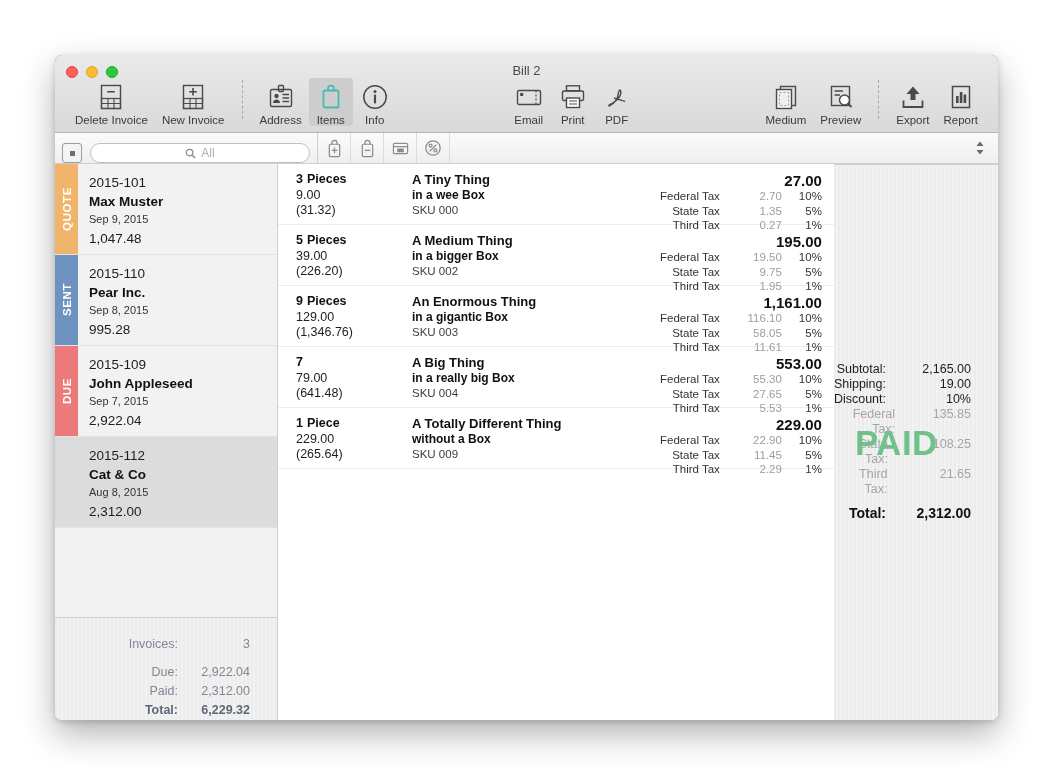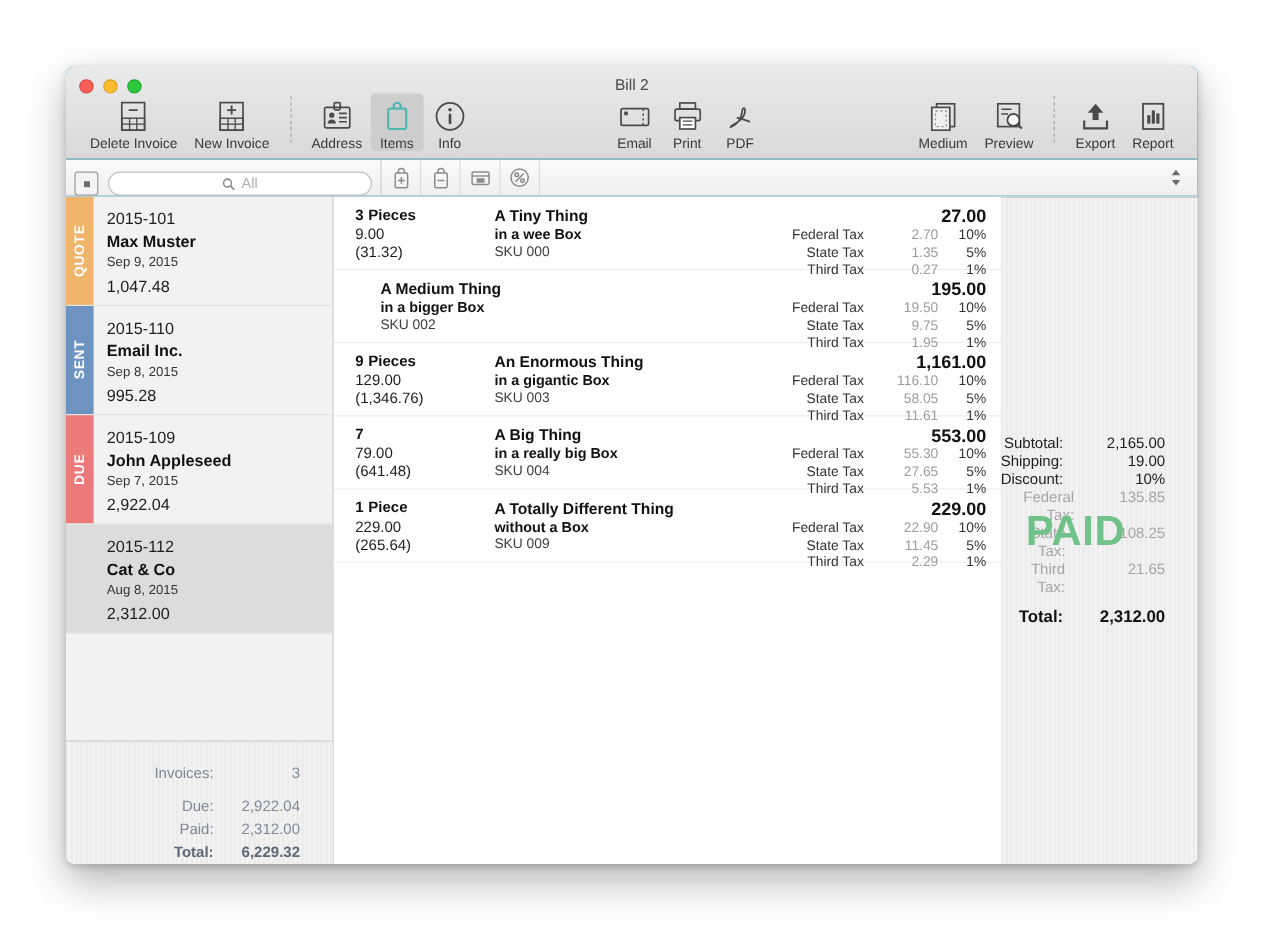--- a/index.html
+++ b/index.html
@@ -407,21 +407,21 @@
               <div class="inv-amt">1,047.48</div>
             </div>
           </div>
 
           <div class="inv-row">
             <div class="status" style="background:#6e93c0">
               <span>SENT</span>
             </div>
             <div class="inv-info">
               <div class="inv-num">2015-110</div>
-              <div class="inv-name">Email Inc.</div>
+              <div class="inv-name">Pear Inc.</div>
               <div class="inv-date">Sep 8, 2015</div>
               <div class="inv-amt">995.28</div>
             </div>
           </div>
 
           <div class="inv-row">
             <div class="status" style="background:#ec7a7a">
               <span>DUE</span>
             </div>
             <div class="inv-info">
@@ -491,20 +491,25 @@
                   <span class="tpct">5%</span>
                 </div>
                 <div class="tax-row">
                   <span class="tname">Third Tax</span>
                   <span class="tamt">0.27</span>
                   <span class="tpct">1%</span>
                 </div>
               </div>
             </div>
             <div class="item">
+              <div class="col-qty">
+                <div class="qty-line1"><span class="n">5</span><span>Pieces</span></div>
+                <div class="qty-line2">39.00</div>
+                <div class="qty-line3">(226.20)</div>
+              </div>
               <div class="col-desc">
                 <div class="d-title">A Medium Thing</div>
                 <div class="d-sub">in a bigger Box</div>
                 <div class="d-sku">SKU 002</div>
               </div>
               <div class="col-tax">
                 <div class="tax-total">195.00</div>
                 <div class="tax-row">
                   <span class="tname">Federal Tax</span>
                   <span class="tamt">19.50</span>

